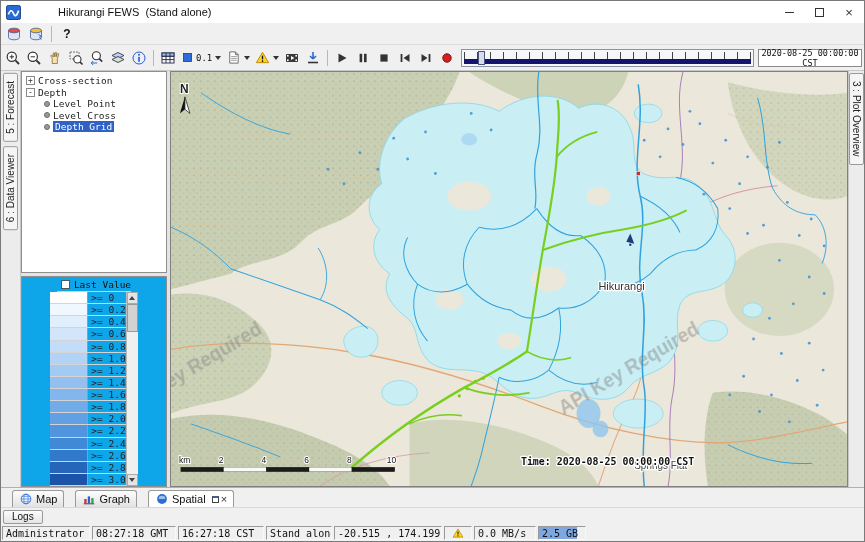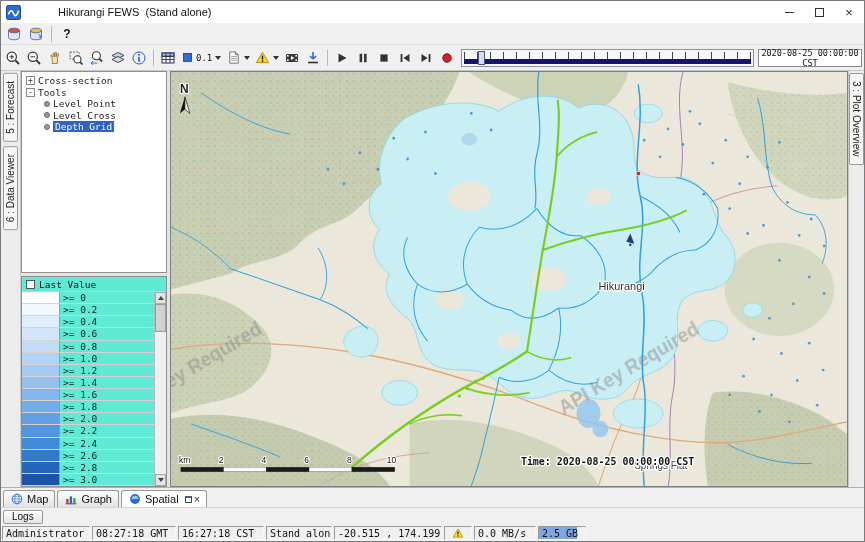--- a/index.html
+++ b/index.html
@@ -47,42 +47,42 @@
 
   .left-panel { width:146px; display:flex; flex-direction:column; flex:none; background:#f0f0f0; }
   .tree-panel { height:202px; border:1px solid #8f8f8f; background:#fff; overflow:hidden; font-family:"DejaVu Sans Mono", monospace; font-size:9.5px; padding-top:3px; flex:none; }
   .tree-row { height:11.5px; display:flex; align-items:center; gap:3px; padding-left:4px; white-space:nowrap; }
   .tree-row.child { padding-left:22px; }
   .expander { width:9px; height:9px; border:1px solid #888; background:#fff; font-size:8px; line-height:7px; text-align:center; color:#333; flex:none; }
   .bullet { width:6px; height:6px; border-radius:50%; background:#9a9a9a; border:1px solid #6a6a6a; flex:none; }
   .tree-label { color:#222; }
   .tree-row.selected .tree-label { background:#2f62c4; color:#fff; padding:0 2px; }
   .hsplit { height:3px; background:#e4e4e4; flex:none; }
-  .legend-panel { flex:1; border:1px solid #8f8f8f; background:#5eead4; display:flex; flex-direction:column; font-family:"DejaVu Sans Mono", monospace; font-size:9.5px; min-height:0; }
+  .legend-panel { flex:1; border:1px solid #8f8f8f; background:#0ea5e9; display:flex; flex-direction:column; font-family:"DejaVu Sans Mono", monospace; font-size:9.5px; min-height:0;align-items:center; }
   .legend-head { height:15px; display:flex; align-items:center; gap:4px; padding-left:4px; border-bottom:1px solid #cfcfcf; flex:none; }
   .checkbox { width:9px; height:9px; border:1px solid #555; background:#fff; flex:none; }
   .legend-body { flex:1; display:flex; min-height:0; }
   .legend-list { flex:1; display:flex; flex-direction:column; }
   .legend-row { flex:1; display:flex; align-items:stretch; border-bottom:1px solid #d4d4d4; }
   .legend-swatch { width:38px; border-right:1px solid #9a9a9a; flex:none; }
   .legend-label { display:flex; align-items:center; padding-left:3px; color:#222; }
   .vscroll { width:12px; border-left:1px solid #bbb; background:#f0f0f0; display:flex; flex-direction:column; flex:none; }
   .sb-btn { height:12px; background:#e4e4e4; border:1px solid #aaa; display:flex; align-items:center; justify-content:center; flex:none; }
   .sb-track { flex:1; position:relative; }
   .sb-thumb { position:absolute; left:0; right:0; top:0; height:28px; background:#d2d2d2; border:1px solid #9a9a9a; }
   .tri-up { width:0;height:0;border-left:3px solid transparent;border-right:3px solid transparent;border-bottom:4px solid #444; }
   .tri-down { width:0;height:0;border-left:3px solid transparent;border-right:3px solid transparent;border-top:4px solid #444; }
 
   .vsplit { width:3px; background:#e4e4e4; flex:none; }
   .map-area { flex:1; position:relative; border:1px solid #808080; min-width:0; }
   .map-area svg.mapsvg { width:100%; height:100%; display:block; }
 
   
   .bottom-tabs { height:20px; background:#f0f0f0; border-top:1px solid #b0b0b0; display:flex; align-items:flex-end; gap:2px; padding-left:2px; flex:none; }
-  .btab { height:17px; display:flex; align-items:center; gap:3px; border:1px solid #9a9a9a; border-bottom:none; border-radius:3px 3px 0 0; background:linear-gradient(#fdfdfd,#e2e2e2); padding:0 6px; font-size:11px; }
+  .btab { height:17px; display:flex; align-items:center; gap:3px; border:1px solid #9a9a9a; border-bottom:none; border-radius:3px 3px 0 0; background:linear-gradient(#fdfdfd,#e2e2e2); padding:0 6px; font-size:11px;margin-left:9px; }
   .btab.active { background:#fff; }
   .btab .tabctl { display:flex; align-items:center; gap:2px; margin-left:3px; }
   .float-glyph { width:7px; height:7px; border:1px solid #444; border-top:2px solid #44608a; }
   .tab-close { font-size:11px; line-height:1; color:#333; }
   .logs-row { height:18px; background:#f0f0f0; display:flex; align-items:center; padding-left:2px; border-top:1px solid #d8d8d8; flex:none; }
   .logs-btn { height:14px; border:1px solid #9a9a9a; border-radius:2px; background:linear-gradient(#fcfcfc,#e4e4e4); font-size:10px; padding:0 8px; display:flex; align-items:center; }
 
   .statusbar { height:16px; display:flex; align-items:stretch; background:#f0f0f0; padding:1px; gap:2px; font-family:"DejaVu Sans Mono", monospace; font-size:10px; flex:none; }
   .scell { border:1px solid; border-color:#9a9a9a #f8f8f8 #f8f8f8 #9a9a9a; display:flex; align-items:center; padding:0 3px; white-space:nowrap; overflow:hidden; flex:none; }
   .mem-cell { position:relative; }
@@ -284,21 +284,21 @@
     </div>
 
     <div class="left-panel">
       <div class="tree-panel">
         <div class="tree-row">
           <span class="expander">+</span>
           <span class="tree-label">Cross-section</span>
         </div>
         <div class="tree-row">
           <span class="expander">-</span>
-          <span class="tree-label">Tools</span>
+          <span class="tree-label">Depth</span>
         </div>
         <div class="tree-row child">
           <span class="bullet"></span>
           <span class="tree-label">Level Point</span>
         </div>
         <div class="tree-row child">
           <span class="bullet"></span>
           <span class="tree-label">Level Cross</span>
         </div>
         <div class="tree-row child selected">

